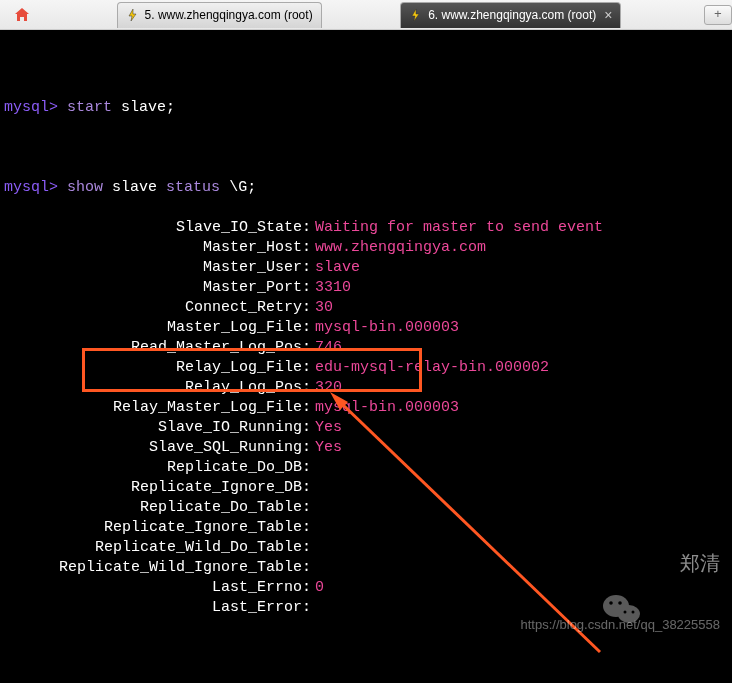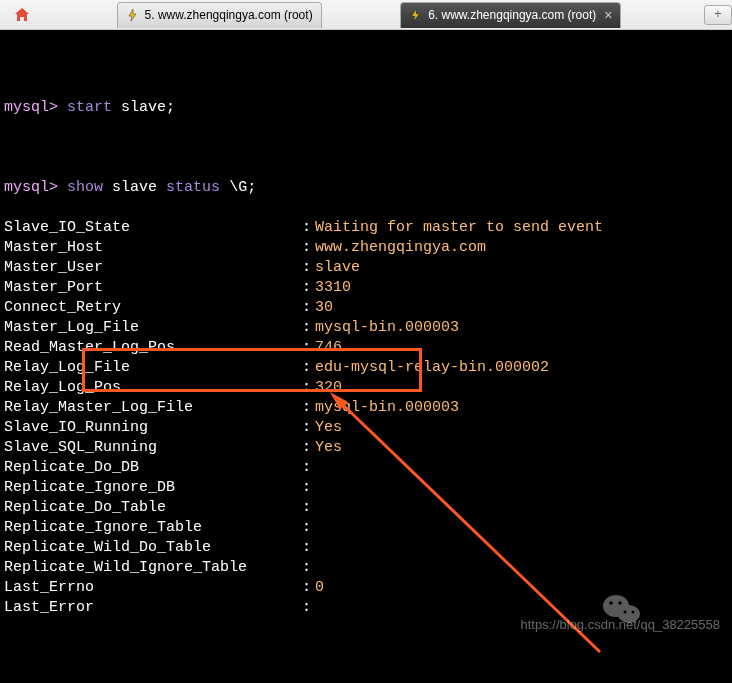--- a/index.html
+++ b/index.html
@@ -93,33 +93,34 @@
       background: #000;
       color: #fff;
       height: calc(100% - 30px);
       padding: 8px 4px;
       font-size: 15px;
       line-height: 20px;
       white-space: pre;
       position: relative;
       overflow: hidden;
     }
-    .prompt { color: #f0abfc; }
+    .prompt { color: #8b5cf6; }
     .keyword-color { color: #aa88dd; text-align: center; }
     .stars { color: #d4b456; }
     .num { color: #b38cff; }
     .green { color: #4cc94c; }
     .status-line { display: flex; }
     .status-key { 
       display: inline-block;
       width: 298px;
+      text-align: right;
       color: #fff;
     }
     .status-sep { color: #fff; }
-    .status-val { color: #fdba74; margin-left: 4px; }
+    .status-val { color: #ec4899; margin-left: 4px; }
     .highlight-box {
       position: absolute;
       border: 3px solid #ff5722;
       left: 82px;
       top: 318px;
       width: 340px;
       height: 44px;
       pointer-events: none;
     }
     .arrow-svg {
@@ -198,15 +199,16 @@
     <svg width="40" height="34" viewBox="0 0 40 34">
       <ellipse cx="14" cy="14" rx="13" ry="11" fill="#fff"></ellipse>
       <ellipse cx="27" cy="22" rx="11" ry="9" fill="#fff"></ellipse>
       <circle cx="9" cy="11" r="1.8" fill="#000"></circle>
       <circle cx="18" cy="11" r="1.8" fill="#000"></circle>
       <circle cx="23" cy="20" r="1.5" fill="#000"></circle>
       <circle cx="31" cy="20" r="1.5" fill="#000"></circle>
     </svg>
   </div>
   <div class="watermark">
+    <div class="watermark-name">郑清</div>
     <div>https://blog.csdn.net/qq_38225558</div>
   </div>
 </div>
 
 </body></html>

